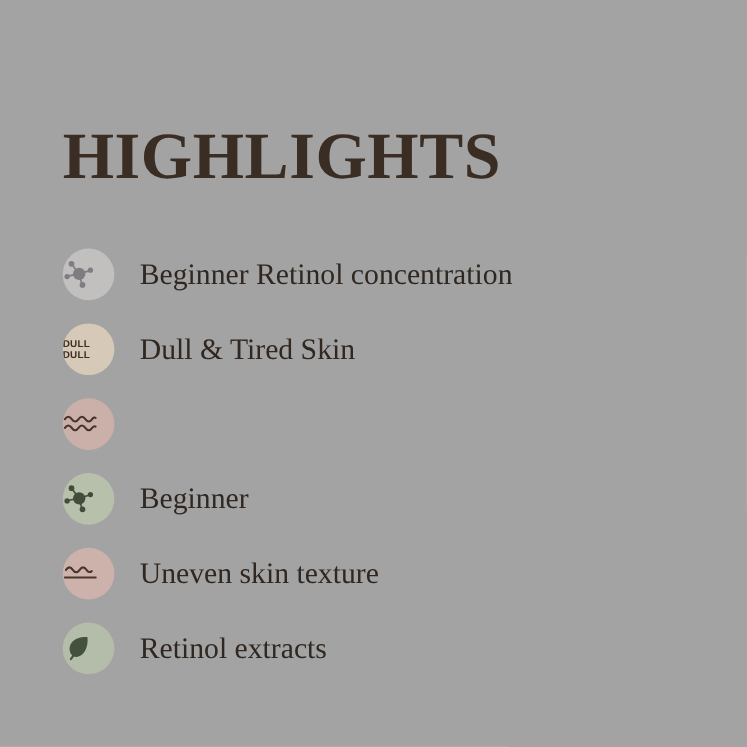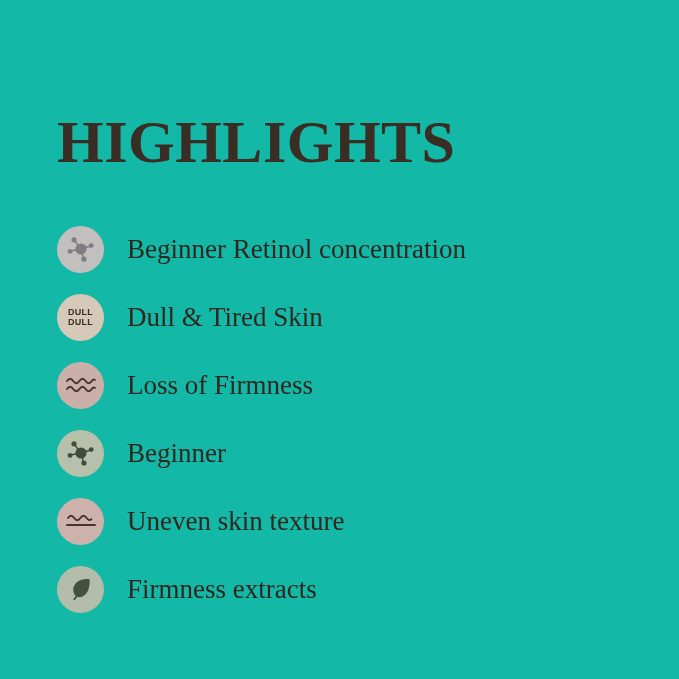--- a/index.html
+++ b/index.html
@@ -44,21 +44,21 @@
     align-items: center;
     height: 68px;
   }
   .icon-wrap {
     width: 47px;
     height: 47px;
     border-radius: 50%;
     flex: 0 0 47px;
     display: flex;
     align-items: center;
-    justify-content: center;
+    justify-content: flex-start;
     overflow: hidden;
   }
   .icon-wrap svg {
     display: block;
   }
   .dull-text {
     font-family: "Liberation Sans", sans-serif;
     font-weight: bold;
     font-size: 9px;
     line-height: 10.5px;
@@ -72,21 +72,21 @@
     font-family: "Liberation Serif", serif;
     font-size: 27px;
     line-height: 32px;
     color: #2f2720;
     white-space: nowrap;
   }
 </style>
 </head>
 <body style="background: rgb(248, 240, 230);">
 
-<div class="page" style="background: #14b8a6;">
+<div class="page" style="background: #a3a3a3;">
 
   <h1 class="title" style="color: rgb(58, 45, 36);">HIGHLIGHTS</h1>
 
   <div class="list">
 
     <div class="row">
       <div class="icon-wrap" style="background: rgb(194, 191, 191);">
         <span>
           <svg width="30" height="30" viewBox="0 0 30 30">
             <g class="glyph" stroke="#7e7d81" fill="#7e7d81" stroke-width="1.5">
@@ -120,21 +120,20 @@
       <div class="icon-wrap" style="background: rgb(203, 176, 170);">
         <span>
           <svg width="32" height="22" viewBox="0 0 32 22">
             <g class="glyph" stroke="#4a332c" fill="none" stroke-width="1.9" stroke-linecap="round">
               <path d="M2 7 q3.1 -4.4 6.2 0 q3.1 4.4 6.2 0 q3.1 -4.4 6.2 0 q3.1 4.4 6.2 0 q1.6 -2.2 3.1 -1.1"></path>
               <path d="M2 15 q3.1 -4.4 6.2 0 q3.1 4.4 6.2 0 q3.1 -4.4 6.2 0 q3.1 4.4 6.2 0 q1.6 -2.2 3.1 -1.1"></path>
             </g>
           </svg>
         </span>
       </div>
-      <div class="label" style="color: rgb(47, 39, 32);">Loss of Firmness</div>
     </div>
 
     <div class="row">
       <div class="icon-wrap" style="background: rgb(183, 192, 171);">
         <span>
           <svg width="30" height="30" viewBox="0 0 30 30">
             <g class="glyph" stroke="#414c3a" fill="#414c3a" stroke-width="1.5">
               <line x1="15" y1="15" x2="8.5" y2="6.5"></line>
               <line x1="15" y1="15" x2="4.5" y2="17"></line>
               <line x1="15" y1="15" x2="24.5" y2="12"></line>
@@ -169,17 +168,17 @@
       <div class="icon-wrap" style="background: rgb(179, 189, 169);">
         <span>
           <svg width="28" height="28" viewBox="0 0 28 28">
             <g class="glyph" fill="#44513d" stroke="#44513d">
               <path d="M22.5 4.2 C11.5 3.2 5.2 9.5 6.4 16.6 C7.0 20.2 9.6 22.4 12.6 22.2 C19.4 21.7 23.6 13.4 22.5 4.2 Z" stroke="none"></path>
               <path d="M19.8 7.6 L7.4 24.2" fill="none" stroke-width="1.9" stroke-linecap="round"></path>
             </g>
           </svg>
         </span>
       </div>
-      <div class="label" style="color: rgb(47, 39, 32);">Firmness extracts</div>
+      <div class="label" style="color: rgb(47, 39, 32);">Retinol extracts</div>
     </div>
 
   </div>
 </div>
 
 </body></html>

